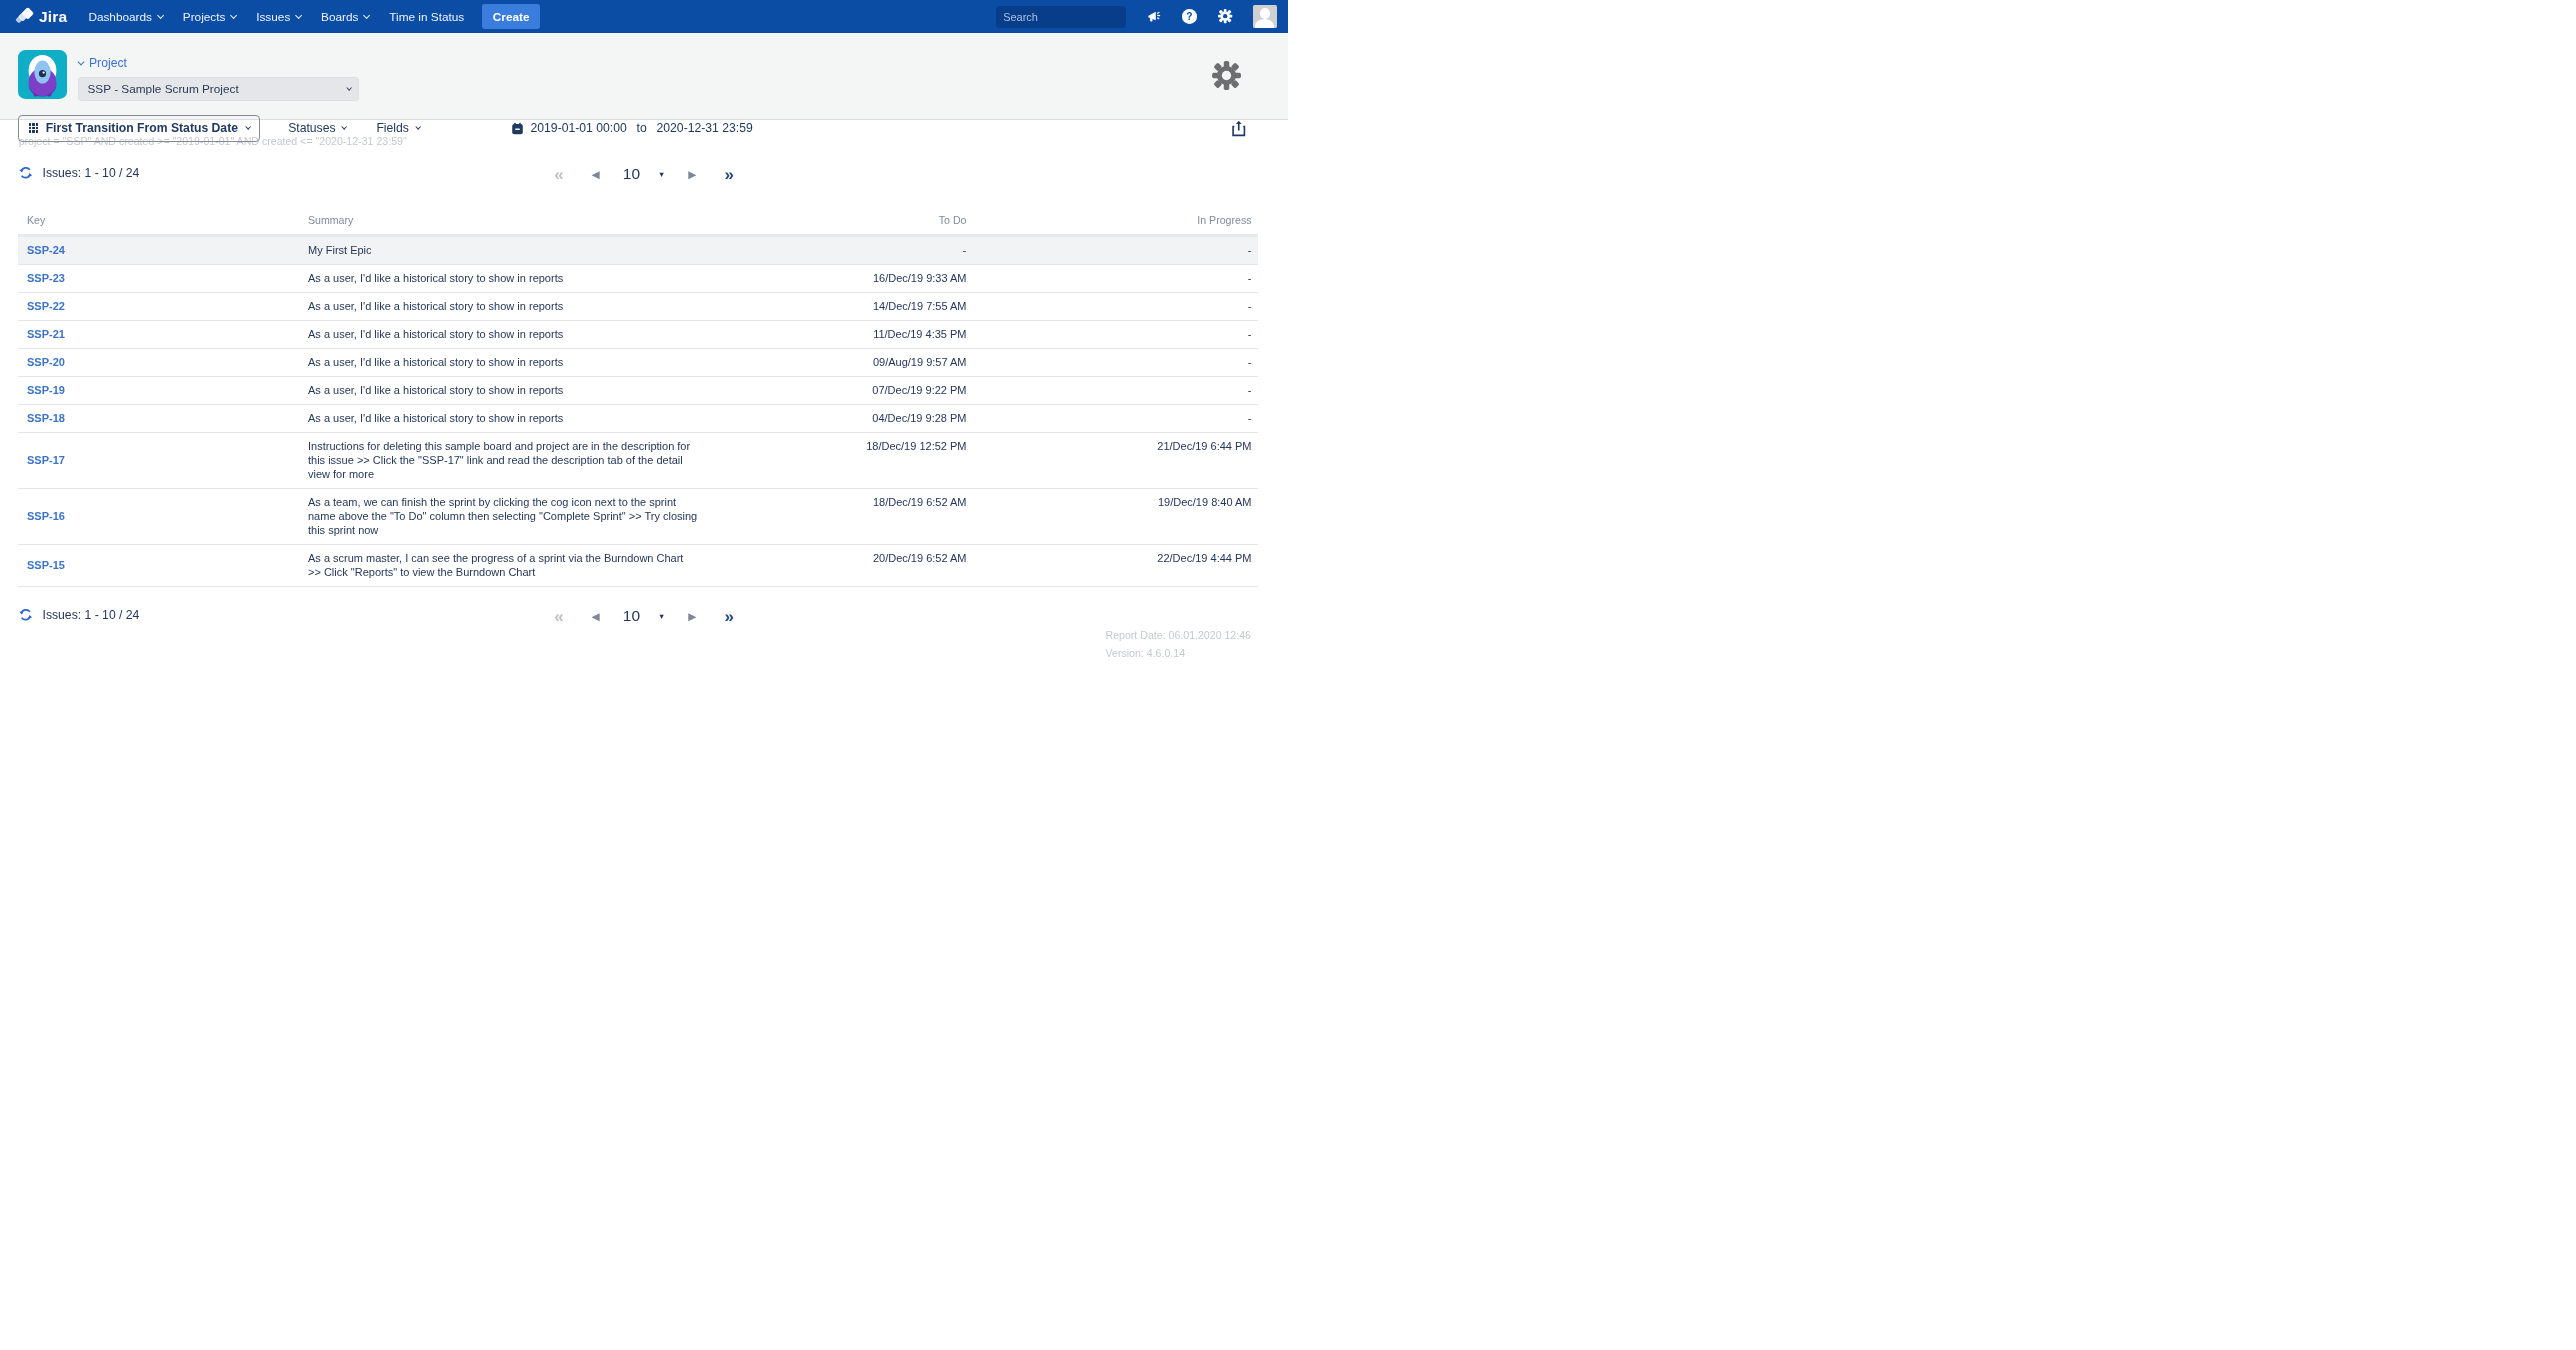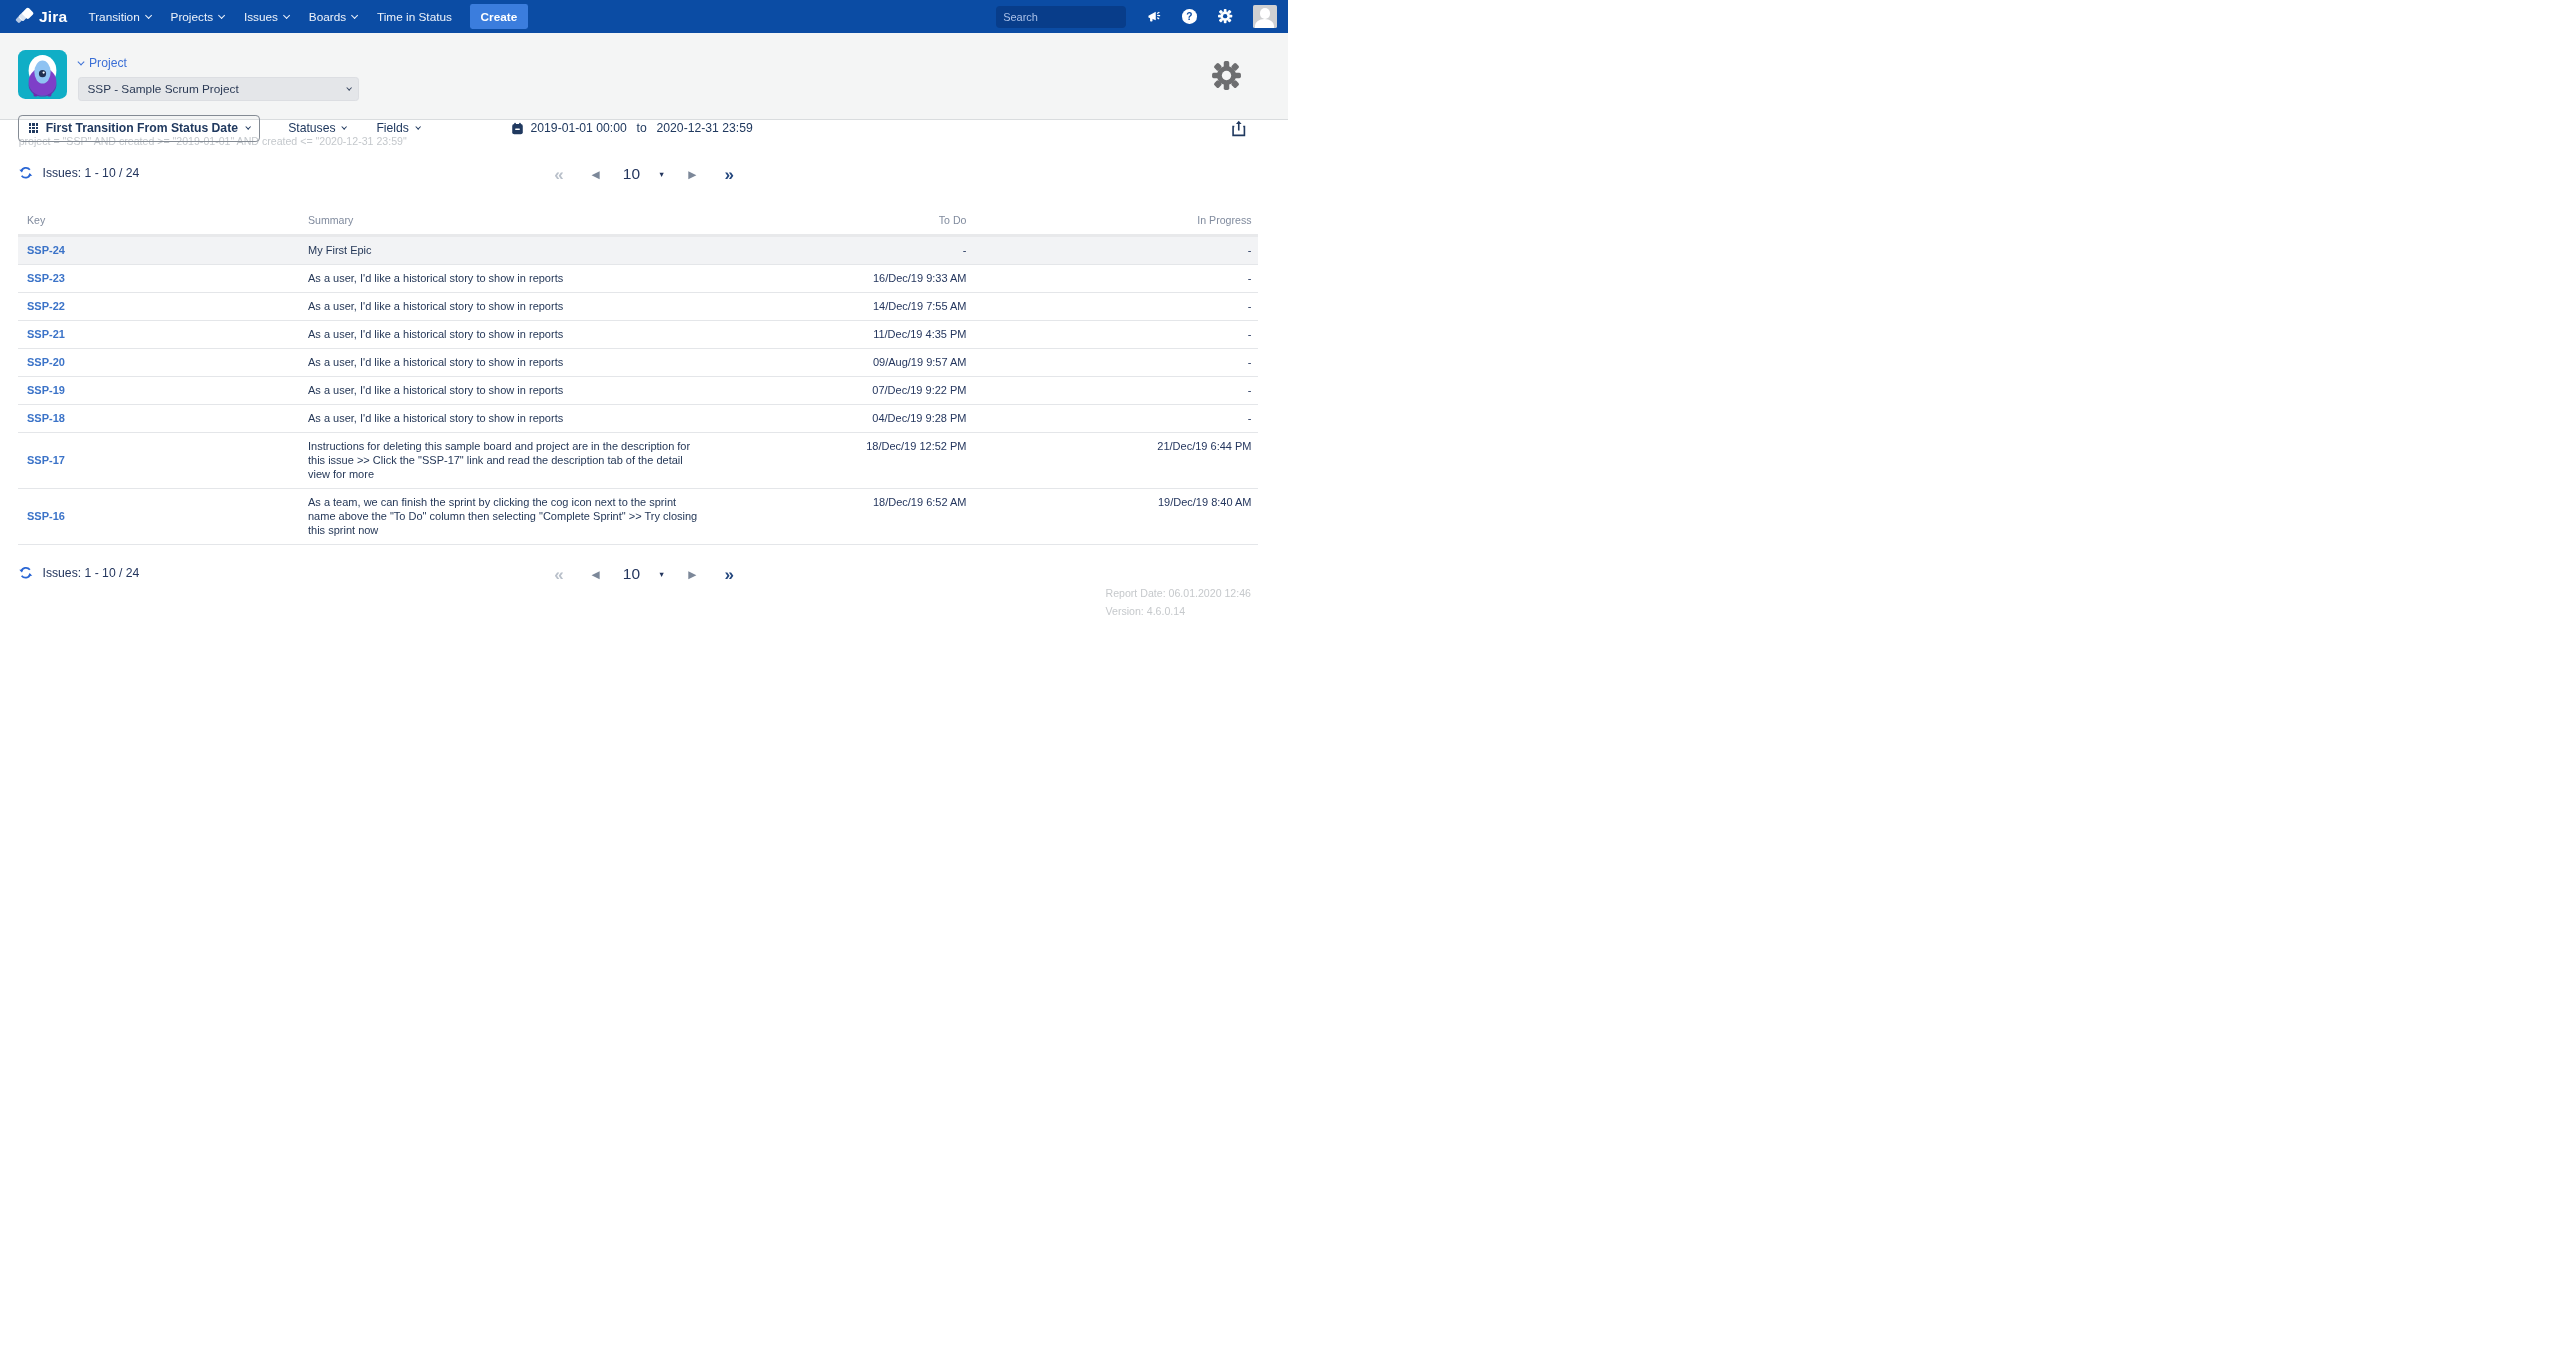--- a/index.html
+++ b/index.html
@@ -115,21 +115,21 @@
         <rect x="10.2" y="2.2" width="11" height="11" rx="2.4" transform="rotate(45 15.7 7.7)"></rect>
         <rect x="5.4" y="7.6" width="8.6" height="8.6" rx="2" transform="rotate(45 9.7 11.9)" opacity="0.85"></rect>
         <rect x="1.6" y="12.6" width="6.4" height="6.4" rx="1.6" transform="rotate(45 4.8 15.8)" opacity="0.7"></rect>
       </g>
     </svg>
     <span class="brand-text">Jira</span>
   </div>
 
   <nav class="nav-items">
     <span class="nav-item">
-      <span>Transition</span>
+      <span>Dashboards</span>
       <i class="chev"></i>
     </span>
     <span class="nav-item">
       <span>Projects</span>
       <i class="chev"></i>
     </span>
     <span class="nav-item">
       <span>Issues</span>
       <i class="chev"></i>
     </span>
@@ -356,20 +356,26 @@
           <div class="summary">Instructions for deleting this sample board and project are in the description for this issue &gt;&gt; Click the "SSP-17" link and read the description tab of the detail view for more</div>
           <div class="todo">18/Dec/19 12:52 PM</div>
           <div class="inprog">21/Dec/19 6:44 PM</div>
         </div>
         <div class="trow">
           <a class="key" href="#">SSP-16</a>
           <div class="summary">As a team, we can finish the sprint by clicking the cog icon next to the sprint name above the "To Do" column then selecting "Complete Sprint" &gt;&gt; Try closing this sprint now</div>
           <div class="todo">18/Dec/19 6:52 AM</div>
           <div class="inprog">19/Dec/19 8:40 AM</div>
         </div>
+        <div class="trow">
+          <a class="key" href="#">SSP-15</a>
+          <div class="summary">As a scrum master, I can see the progress of a sprint via the Burndown Chart &gt;&gt; Click "Reports" to view the Burndown Chart</div>
+          <div class="todo">20/Dec/19 6:52 AM</div>
+          <div class="inprog">22/Dec/19 4:44 PM</div>
+        </div>
       </div>
   </div>
 
   <div class="footer-bar">
     <div class="issues-bar" style="margin-top:0;">
       <div class="issues-left">
         <svg width="15.5" height="15.5" viewBox="0 0 20 20">
           <path d="M15.3 6.2 A6.3 6.3 0 0 0 4.2 8.2" fill="none" stroke="#2a66d4" stroke-width="2.2"></path>
           <path d="M2.2 5.2 L4.4 9.6 L7.4 6.4 Z" fill="#2a66d4" transform="rotate(-18 4.8 7.5)"></path>
           <path d="M4.7 13.8 A6.3 6.3 0 0 0 15.8 11.8" fill="none" stroke="#2a66d4" stroke-width="2.2"></path>

